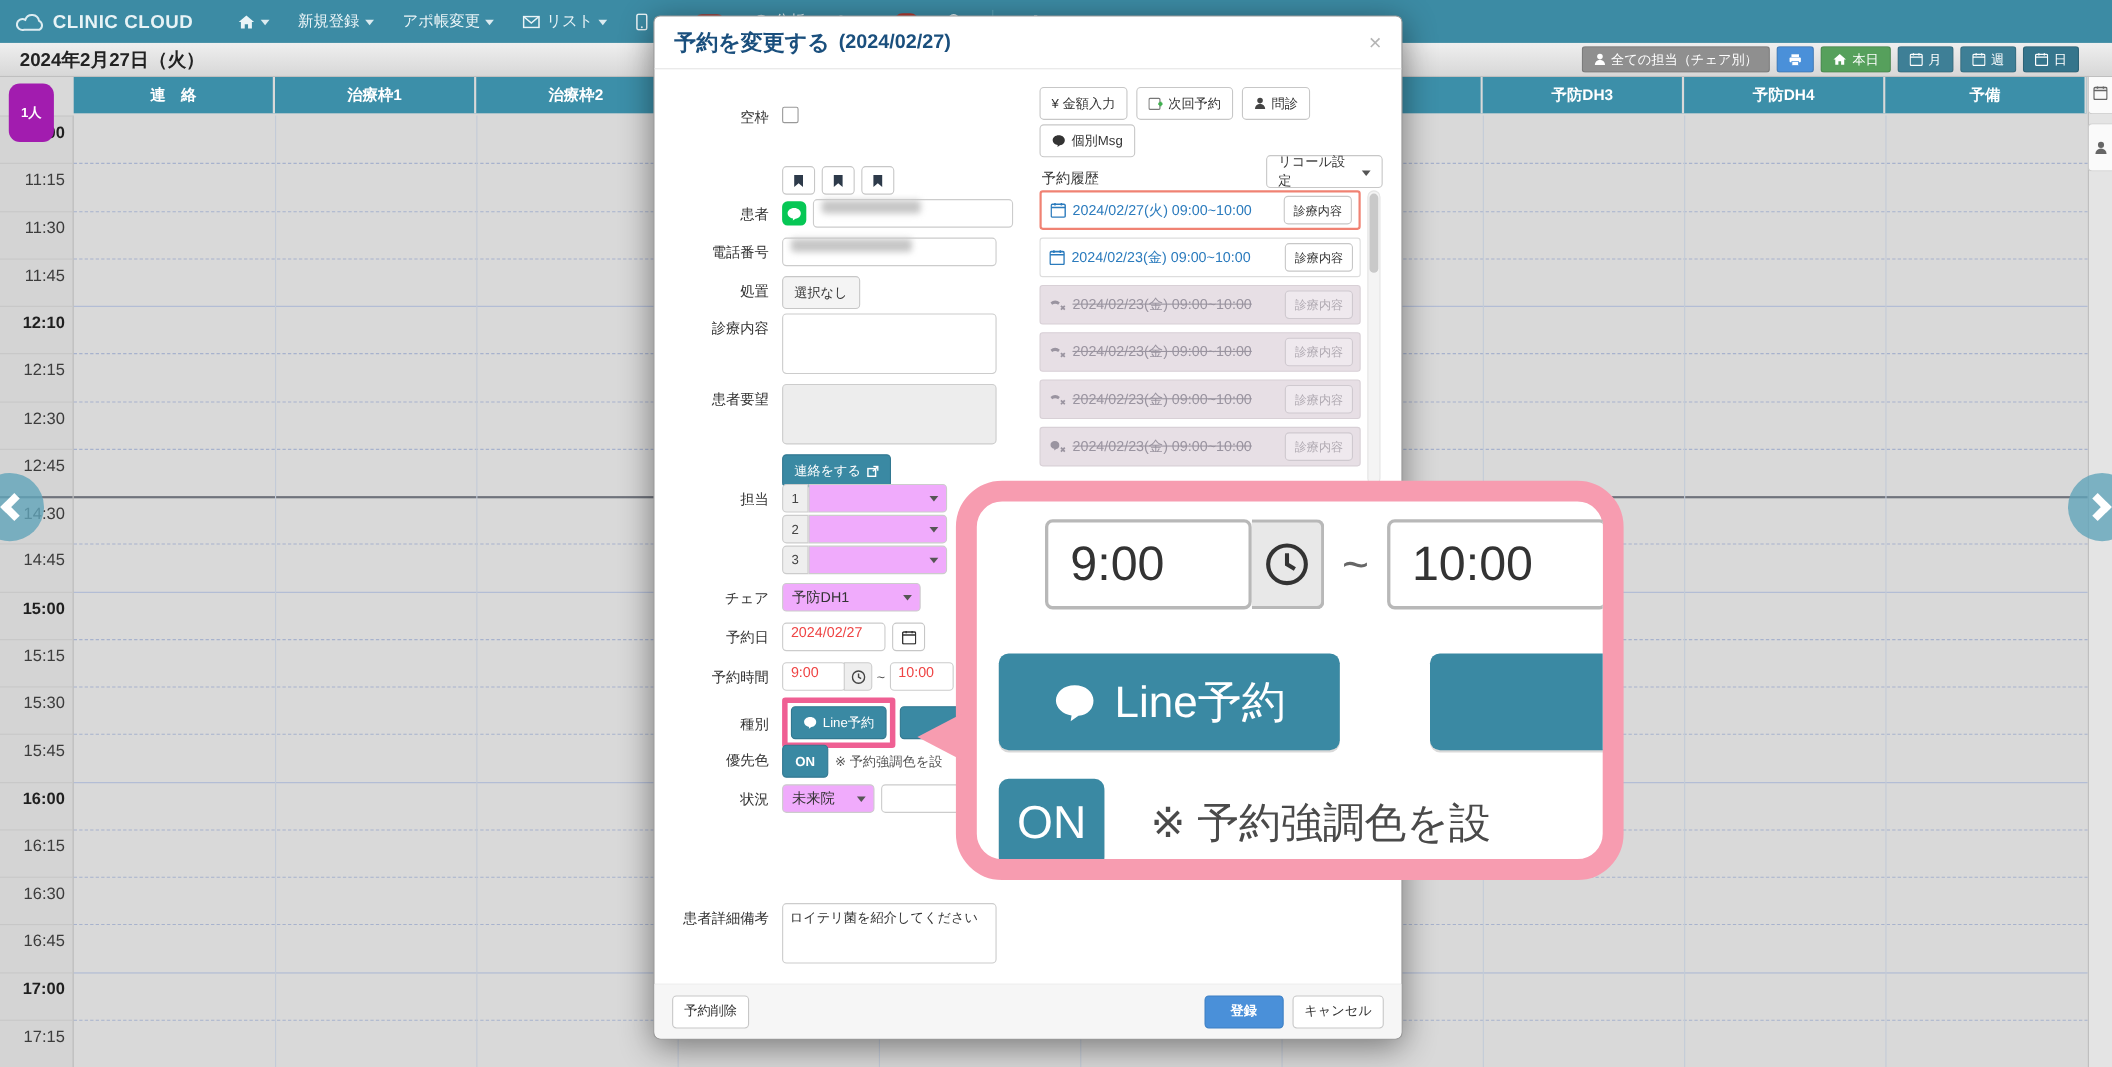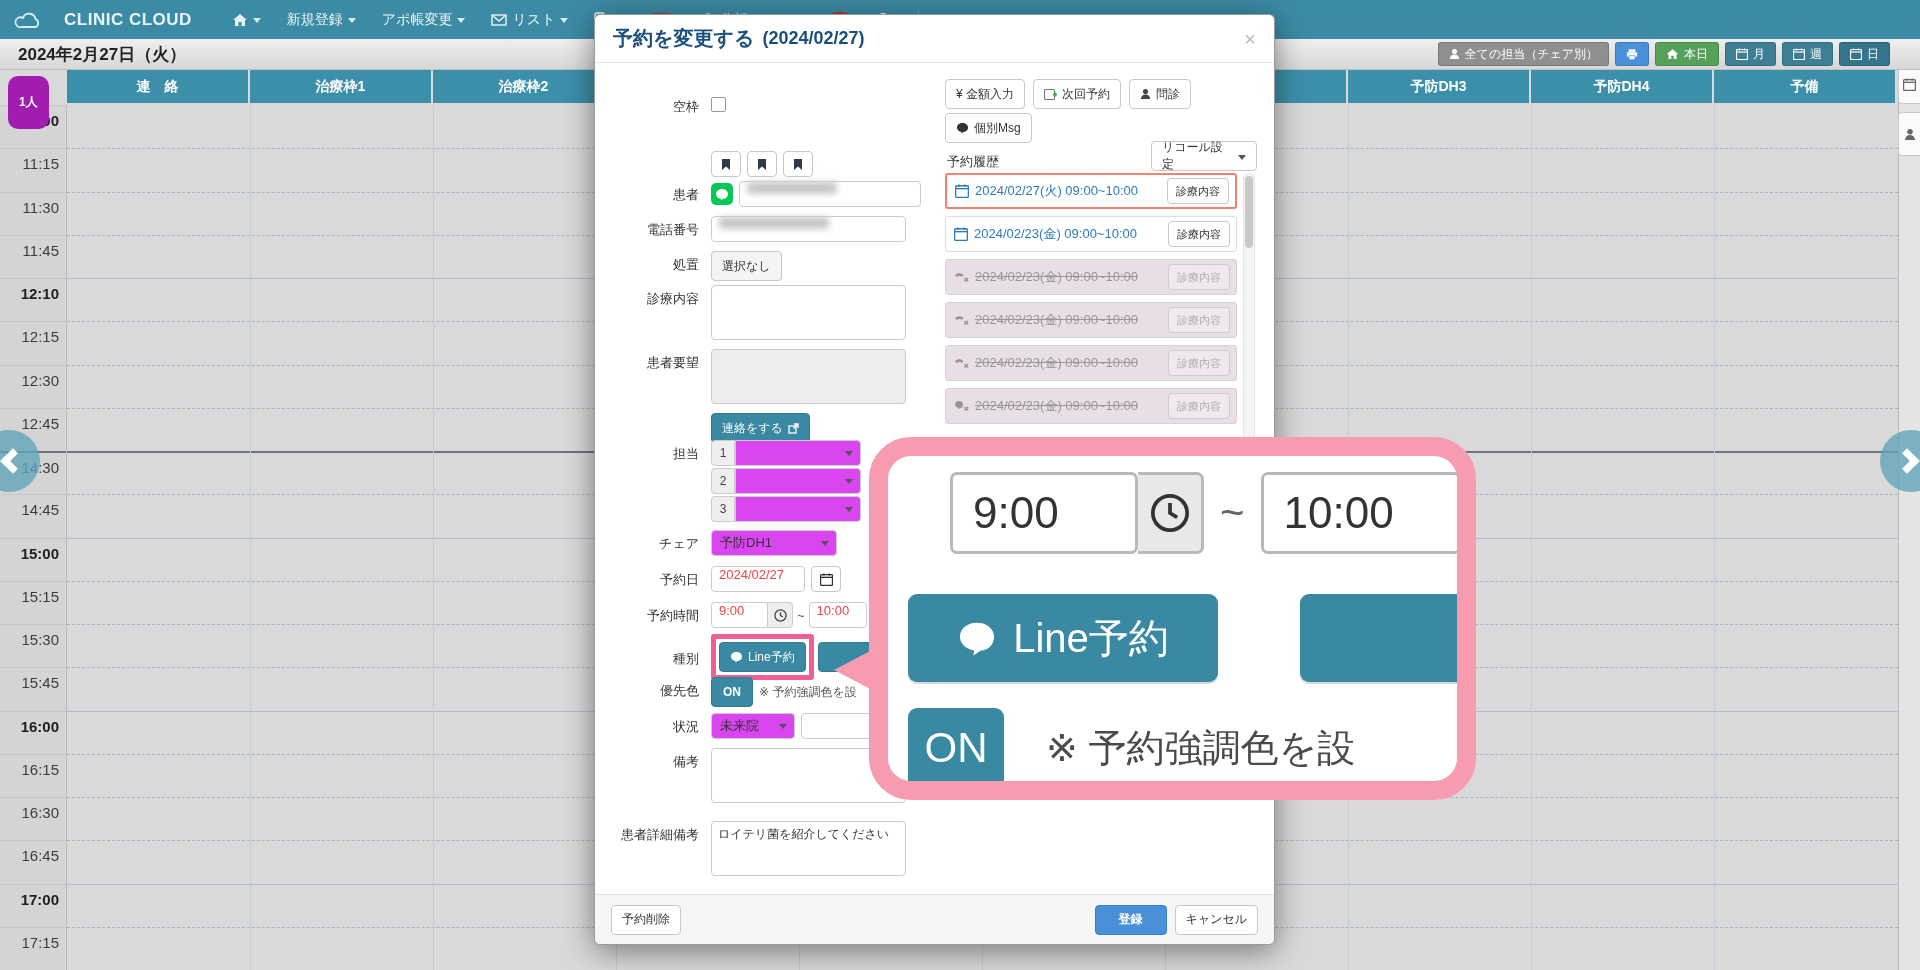--- a/index.html
+++ b/index.html
@@ -2,21 +2,21 @@
 <html><head>
 <meta charset="utf-8">
 <style>
   * { margin:0; padding:0; box-sizing:border-box; }
   html,body { width:1920px; height:970px; overflow:hidden; background:#d9d9d9;
               font-family:"Liberation Sans","DejaVu Sans",sans-serif; }
 
   
   .nav { position:absolute; left:0; top:0; width:1920px; height:39px; background:#3c8ba4;
          display:flex; align-items:center; color:#eaf4f7; z-index:10; }
-  .brand { display:flex; align-items:center; gap:20px; margin-left:14px; font-weight:bold;
+  .brand { display:flex; align-items:center; gap:4px; margin-left:14px; font-weight:bold;
            font-size:17px; letter-spacing:.5px; color:#e8f3f6; }
   .nav-items { display:flex; align-items:center; gap:26px; margin-left:40px; font-size:14px; }
   .nav-item { display:flex; align-items:center; gap:5px; cursor:pointer; white-space:nowrap; }
   .caret { width:0; height:0; border-left:4px solid transparent; border-right:4px solid transparent;
            border-top:5px solid #dcebf0; margin-top:2px; }
   .badge { background:#b03a30; color:#fff; font-size:11px; font-weight:bold; border-radius:9px;
            padding:1px 8px; }
   .nav-sep { width:1px; height:22px; background:#5aa2b6; }
 
   
@@ -83,21 +83,21 @@
          color:#ef4444; padding:0 7px; display:flex; align-items:flex-start; }
   .blurval { display:inline-block; height:12px; border-radius:3px; background:#c6c6c6; filter:blur(3px); }
   .btn { height:30px; border:1px solid #c7c7c7; border-radius:4px; background:#fff; color:#333;
          font-size:12px; display:inline-flex; align-items:center; justify-content:center; gap:5px;
          padding:0 10px; cursor:pointer; }
   .btn.teal { background:#3a89a3; border-color:#327891; color:#fff; }
   .btn.blue { background:#4a90d9; border-color:#3c7fc4; color:#fff; font-weight:bold; }
   .ta { border:1px solid #ccc; border-radius:4px; width:195px; height:55px; font-size:12px;
         color:#333; padding:4px 6px; resize:none; font-family:inherit; background:#fff; }
   .ta.disabled { background:#ededed; }
-  .sel { position:relative; height:26px; border:1px solid #ccc; border-radius:4px; background:#d946ef;
+  .sel { position:relative; height:26px; border:1px solid #ccc; border-radius:4px; background:#f0abfc;
          font-size:13px; color:#333; display:flex; align-items:center; padding:0 34px 0 8px; cursor:pointer; }
   .sel::after { content:""; position:absolute; right:7px; top:10px; width:0; height:0;
                 border-left:4px solid transparent; border-right:4px solid transparent;
                 border-top:5px solid #555; }
   .numbox { width:24px; height:26px; background:#eee; border:1px solid #ccc; border-radius:4px 0 0 4px;
             font-size:12px; color:#444; display:flex; align-items:center; justify-content:center; }
   .checkbox { width:15px; height:15px; border:1px solid #999; border-radius:2px; background:#fff;
               margin-top:4px; cursor:pointer; }
   .pinkbox { border:5px solid #ef5f93; border-radius:3px; padding:3px; display:inline-block; }
   .iconbtn { width:30px; height:26px; border:1px solid #c7c7c7; border-radius:4px; background:#fff;
@@ -546,26 +546,20 @@
   <div class="frow" style="top:698px;">
     <div class="flabel">状況</div>
     <div class="fctrl">
       <div class="sel" style="width:84px;">
           <span>未来院</span>
         </div>
       <div class="inp" style="width:92px;"></div>
     </div>
   </div>
 
-  <div class="frow" style="top:733px;">
-    <div class="flabel">備考</div>
-    <div class="fctrl">
-        <textarea class="ta" style=""></textarea>
-      </div>
-  </div>
 
   <div class="frow" style="top:806px;">
     <div class="flabel">患者詳細備考</div>
     <div class="fctrl">
         <textarea class="ta" style="">ロイテリ菌を紹介してください</textarea>
       </div>
   </div>
 
   <div class="hbtns1">
     <div class="btn">¥ 金額入力</div>

